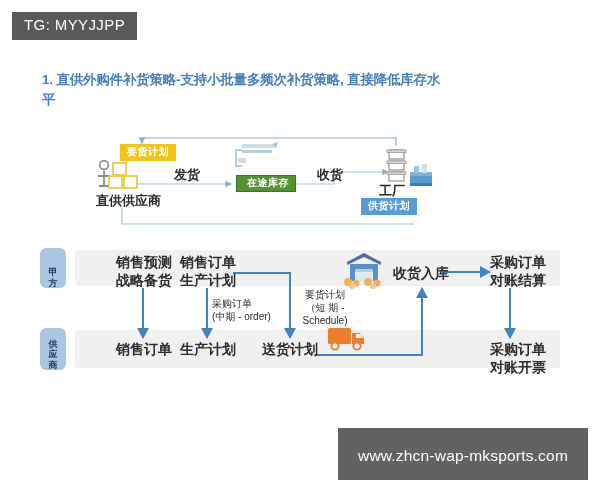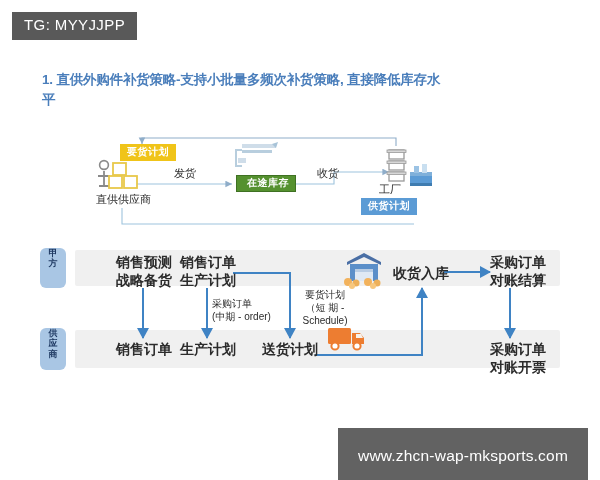--- a/index.html
+++ b/index.html
@@ -61,23 +61,23 @@
     width: 380px;
     height: 100px;
   }
   .upper-diagram svg {
     position: absolute;
     left: 0;
     top: 0;
   }
   .u-label {
     position: absolute;
-    font-size: 11px;
+    font-size: 13px;
     color: #2b2b2b;
-    font-weight: normal;
+    font-weight: bold;
     white-space: nowrap;
     line-height: 1;
   }
   .chip {
     position: absolute;
     color: #ffffff;
     font-size: 10px;
     font-weight: bold;
     padding: 3px 7px 4px 7px;
     white-space: nowrap;
@@ -111,21 +111,21 @@
     left: 0px;
     width: 26px;
     background: #a9c6e4;
     border-radius: 6px;
     color: #1f3a63;
     font-size: 9px;
     font-weight: bold;
     text-align: center;
     line-height: 1.15;
     display: flex;
-    align-items: flex-start;
+    align-items: flex-end;
     justify-content: center;
   }
   .lane-tag span { display: block; width: 10px; }
   .lane-tag-top    { top: 8px;  height: 40px; }
   .lane-tag-bottom { top: 88px; height: 42px; }
 
   .lower-diagram svg.flow {
     position: absolute;
     left: 0;
     top: 0;

